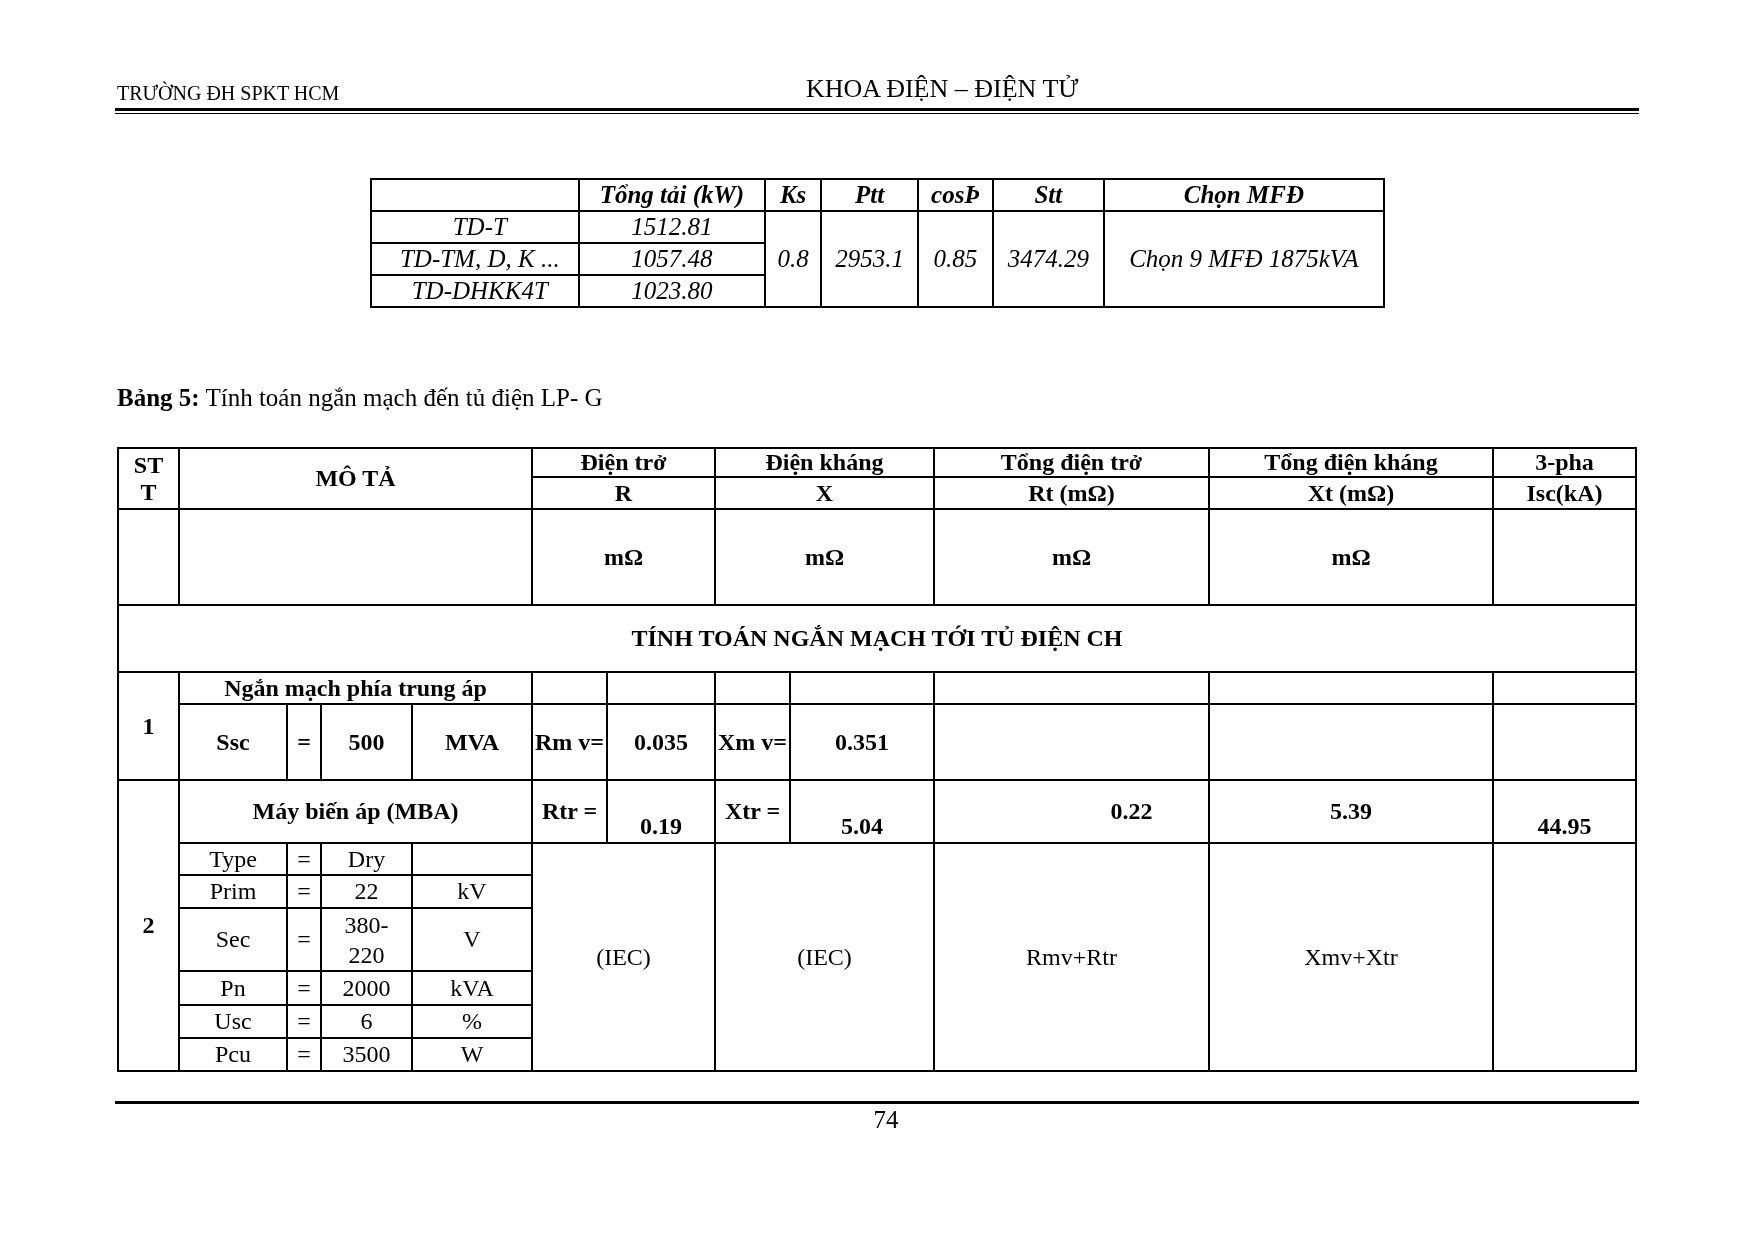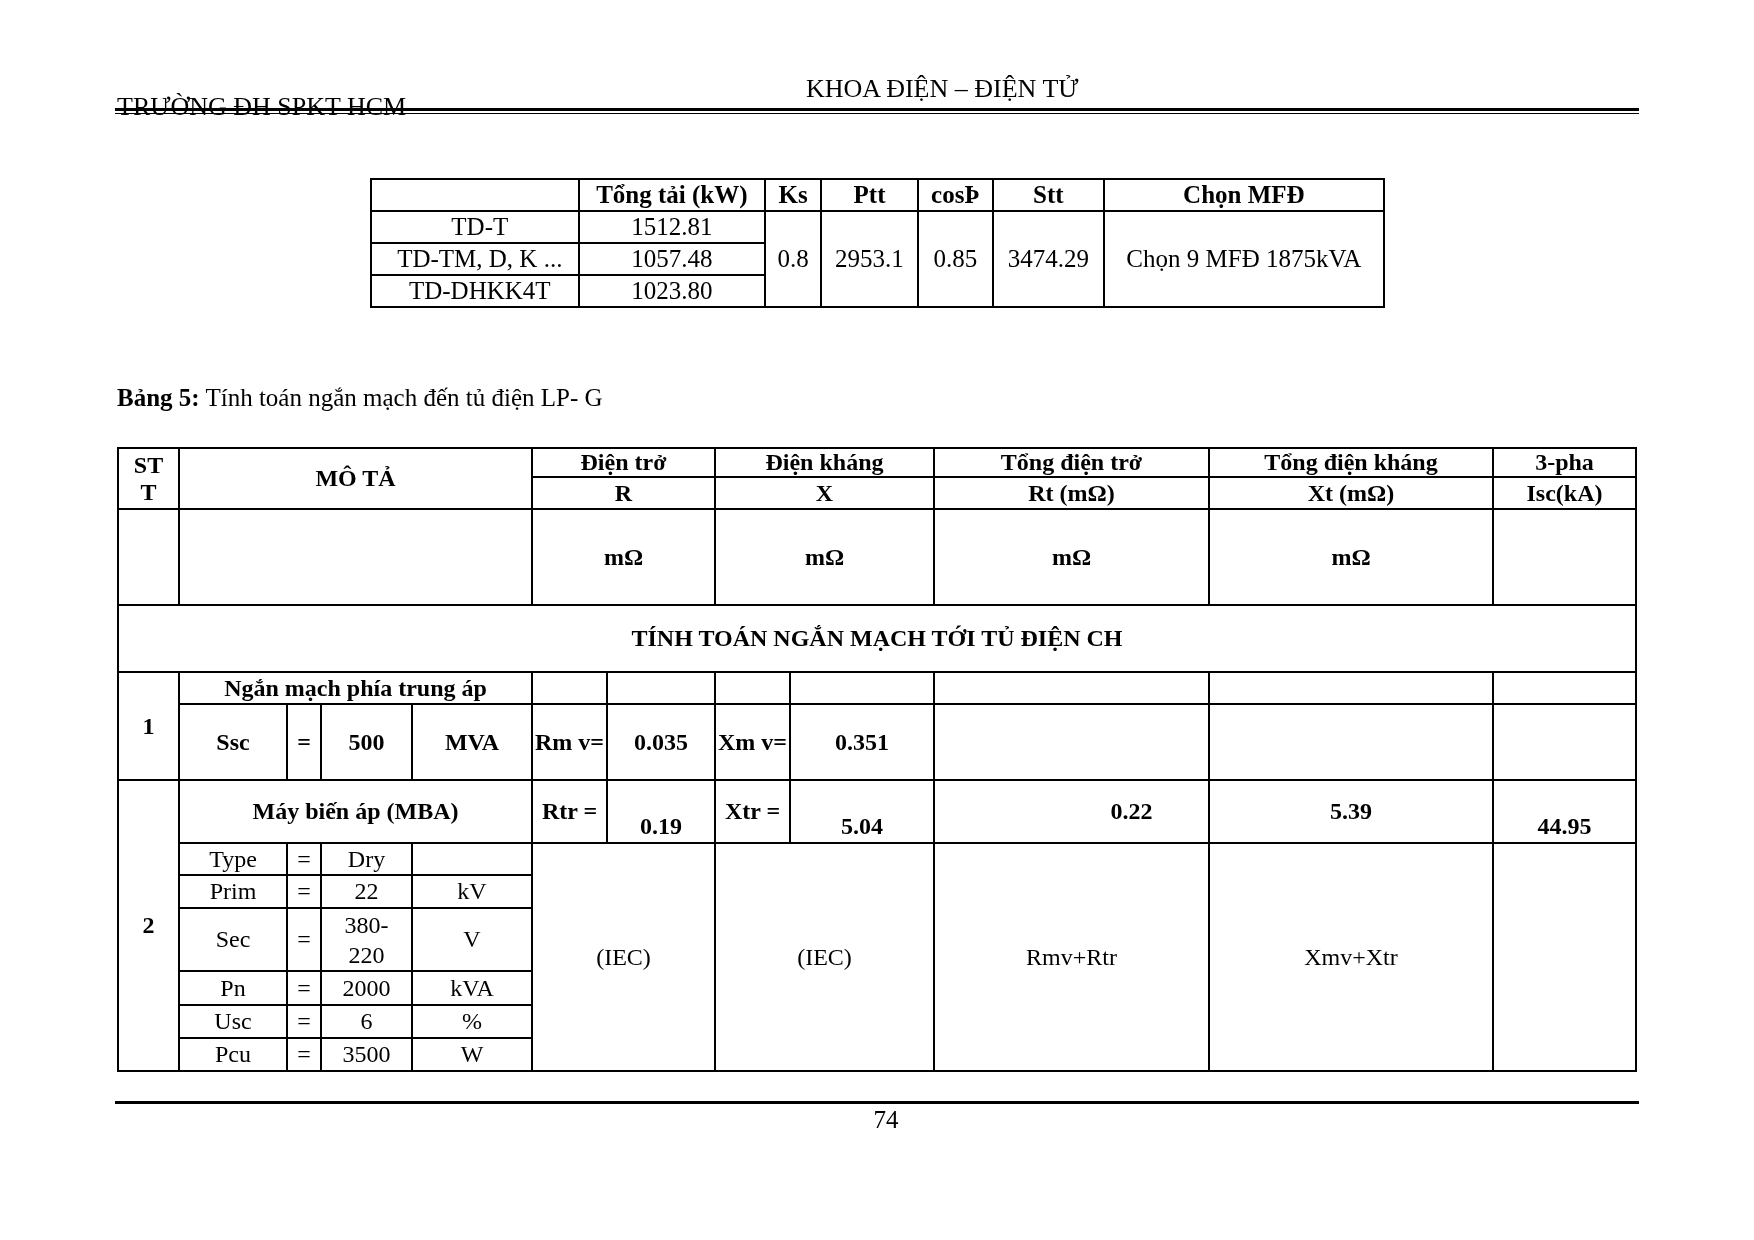--- a/index.html
+++ b/index.html
@@ -1,25 +1,25 @@
 <!DOCTYPE html>
 <html><head>
 <meta charset="utf-8">
 <style>
   html, body { margin:0; padding:0; background:#fff; }
   body { width:1754px; height:1240px; position:relative; overflow:hidden;
          font-family:"Liberation Serif","DejaVu Serif",serif; color:#000; }
   .abs { position:absolute; }
-  .hdr-left { left:117px; top:92px; font-size:26px; }
+  .hdr-left { left:117px; top:82px; font-size:20px; }
   .hdr-right { left:806px; top:74px; font-size:26px; }
   .rule-thick { left:115px; width:1524px; top:108px; height:3px; background:#000; }
   .rule-thin { left:115px; width:1524px; top:113px; height:1px; background:#000; }
   table { border-collapse:collapse; }
   td { border:2px solid #000; padding:0; text-align:center; vertical-align:middle; }
-  #t1 { left:370px; top:178px; width:1015px; font-size:25px; }
+  #t1 { left:370px; top:178px; width:1015px; font-size:25px;font-style:italic; }
   #t1 td { height:30px; }
   #t1 .b { font-weight:bold; }
   #t1 .l { text-align:center; padding-left:10px; }
   .caption { left:117px; top:384px; font-size:25px; }
   .caption b { font-weight:bold; }
   #t2 { left:117px; top:447px; width:1520px; font-size:24px; }
   #t2 .b { font-weight:bold; }
   .footer-rule { left:115px; width:1524px; top:1101px; height:3px; background:#000; }
   .pageno { left:0; width:1754px; top:1106px; text-align:center; font-size:25px;margin-left:9px; }
   .bot { vertical-align:bottom; padding-bottom:2px !important; }

